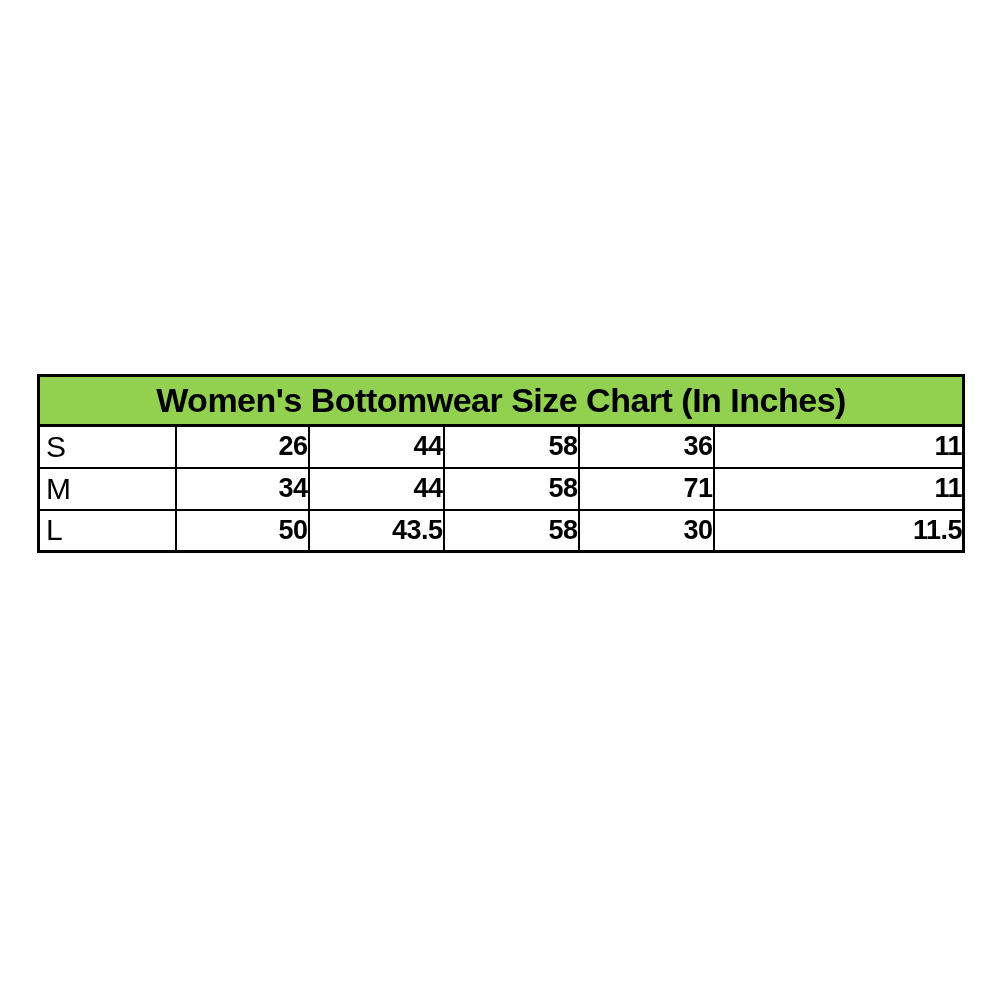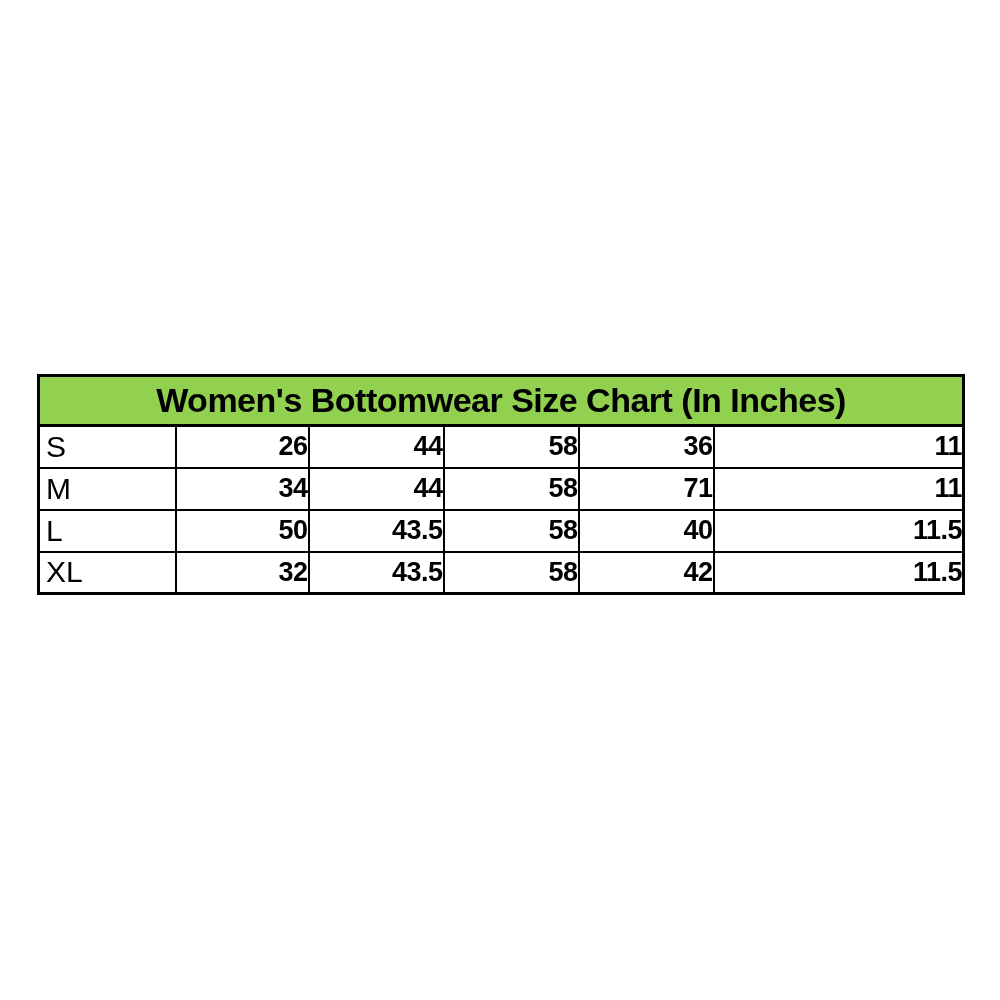--- a/index.html
+++ b/index.html
@@ -98,26 +98,18 @@
         <td class="num">44</td>
         <td class="num">58</td>
         <td class="num">71</td>
         <td class="num">11</td>
       </tr>
       <tr class="data-row">
         <td class="row-label">L</td>
         <td class="num">50</td>
         <td class="num">43.5</td>
         <td class="num">58</td>
-        <td class="num">40</td>
-        <td class="num">11.5</td>
-      </tr>
-      <tr class="data-row">
-        <td class="row-label">XL</td>
-        <td class="num">32</td>
-        <td class="num">43.5</td>
-        <td class="num">58</td>
-        <td class="num">42</td>
+        <td class="num">30</td>
         <td class="num">11.5</td>
       </tr>
     </tbody>
   </table>
 </div>
 
 </body></html>

